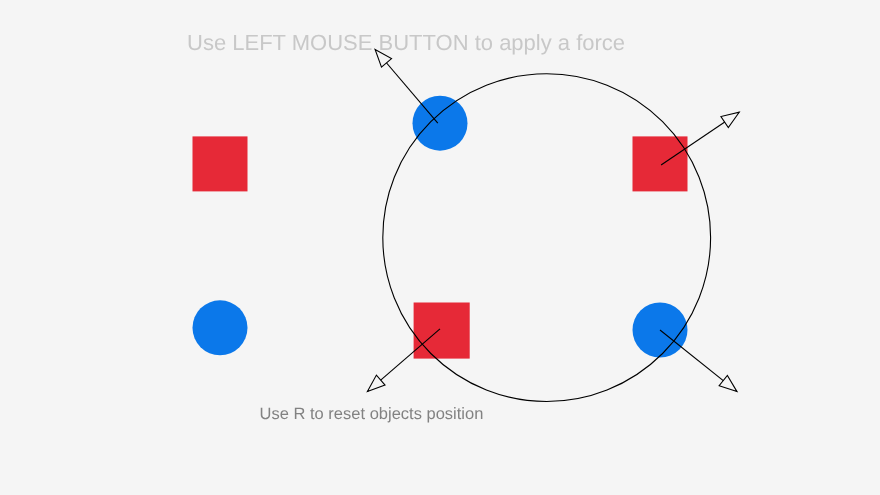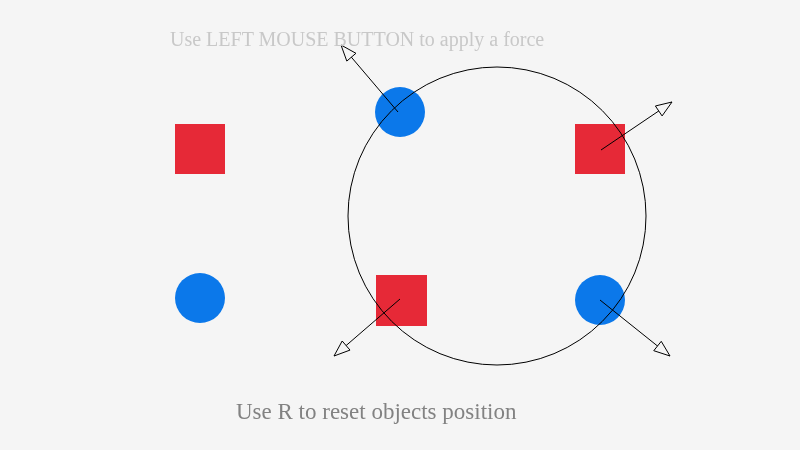--- a/index.html
+++ b/index.html
@@ -2,31 +2,31 @@
 <html><head>
 <meta charset="utf-8">
 <style>
   html, body { margin: 0; padding: 0; }
   body { width: 800px; height: 450px; overflow: hidden; }
   .stage {
     position: relative;
     width: 800px;
     height: 450px;
     background: #f5f5f5;
-    font-family: Liberation Serif, serif;
+    font-family: Liberation Sans, sans-serif;
   }
   .stage svg { position: absolute; left: 0; top: 0; }
   .hint {
     position: absolute;
     white-space: pre;
     line-height: normal;
     user-select: none;
   }
   .hint-top  { left: 170px; top: 28px;  font-size: 20px;   color: #c8c8c8; }
-  .hint-bottom { left: 236px; top: 399px; font-size: 23px; color: #828282; }
+  .hint-bottom { left: 236px; top: 368px; font-size: 15px; color: #828282; }
 </style>
 </head>
 <body>
 
 <div class="stage" style="background: rgb(245, 245, 245);">
   <svg width="800" height="450" viewBox="0 0 800 450">
       <rect x="175" y="124" width="50" height="50" fill="#e62937"></rect>
       <circle cx="200" cy="298" r="25" fill="#0b78ea"></circle>
       <circle cx="400" cy="112" r="25" fill="#0b78ea"></circle>
       <rect x="575" y="124" width="50" height="50" fill="#e62937"></rect>

